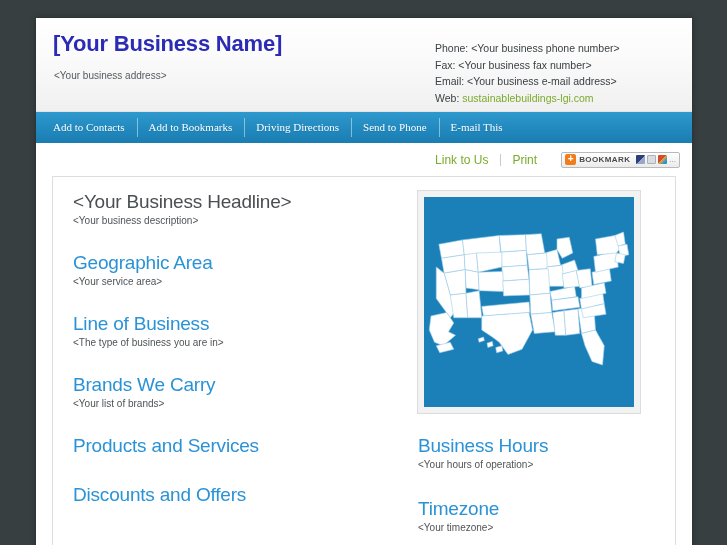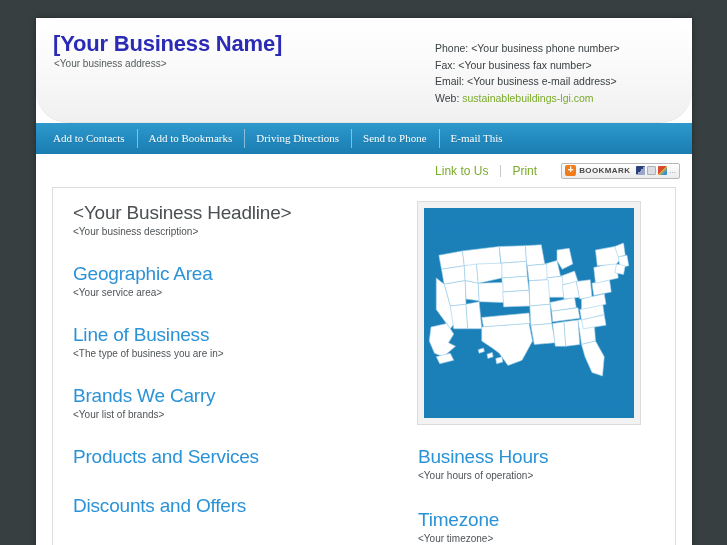--- a/index.html
+++ b/index.html
@@ -16,37 +16,36 @@
     left: 36px; top: 18px;
     width: 656px; height: 560px;
     background: #ffffff;
     box-shadow: 0 0 6px rgba(0,0,0,0.35);
     overflow: hidden;
   }
 
   
   .header {
     position: relative;
-    height: 105px;
+    height: 94px;
     background: linear-gradient(to bottom, #ffffff 0%, #fbfbfb 40%, #f0f0f0 100%);
     border-bottom: 1px solid #e3e3e3;
-    border-radius: 32px;
   }
   .biz-name {
     position: absolute;
     left: 17px; top: 13px;
     font-size: 22px;
     font-weight: bold;
     color: #2b2bb5;
     letter-spacing: -0.2px;
     white-space: nowrap;
   }
   .biz-address {
     position: absolute;
-    left: 18px; top: 40px;
+    left: 18px; top: 52px;
     font-size: 10px;
     color: #555b5e;
     white-space: nowrap;
   }
   .contact-block {
     position: absolute;
     left: 399px; top: 22px;
     font-size: 10.5px;
     color: #3b4144;
     line-height: 16.5px;

